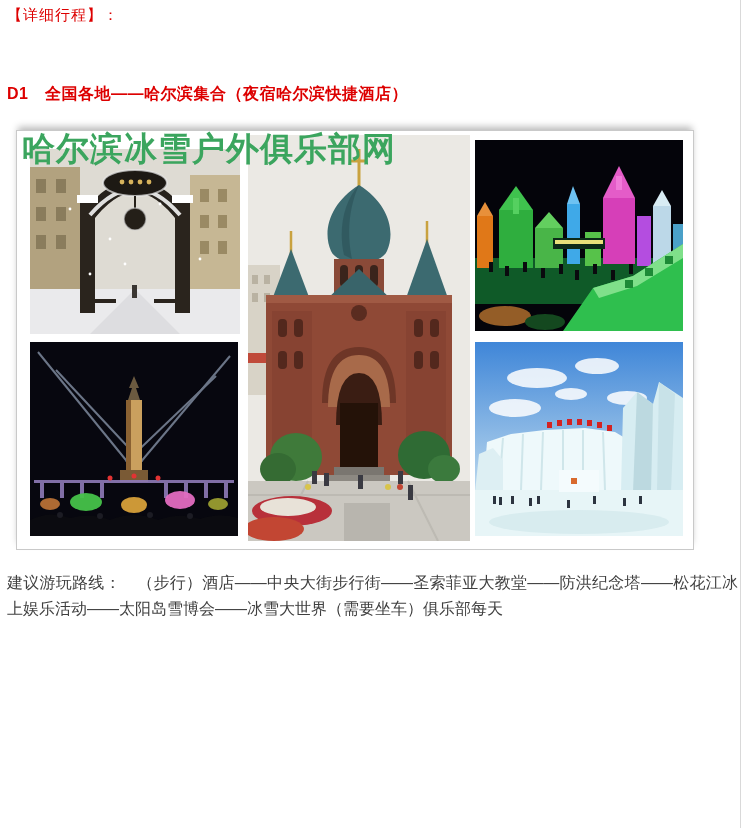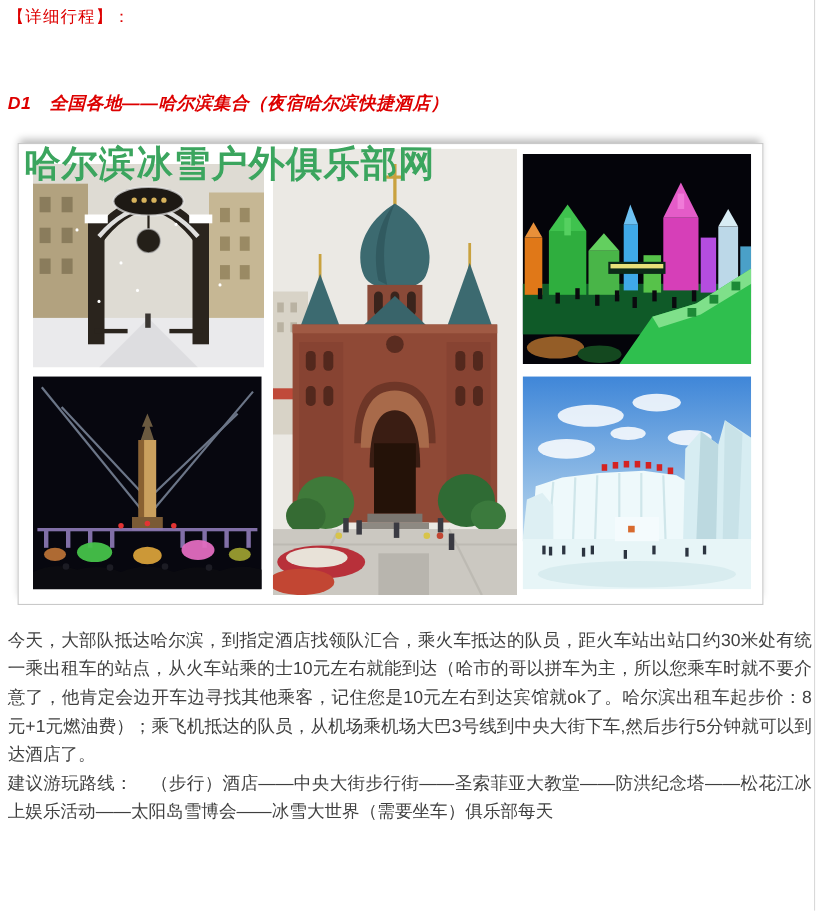--- a/index.html
+++ b/index.html
@@ -10,21 +10,21 @@
   }
   .page-edge{
     position:absolute;top:0;right:5px;width:1px;height:828px;background:#d9d9d9;
   }
   .section-title{
     position:absolute;left:7px;top:6px;
     font-size:15px;font-weight:normal;color:#dd0000;letter-spacing:1px;
   }
   .day-heading{
     position:absolute;left:7px;top:84px;
-    font-size:16px;font-weight:bold;color:#dd0000;letter-spacing:.5px;font-style:italic;
+    font-size:16px;font-weight:bold;color:#dd0000;letter-spacing:.5px;
   }
   .collage{
     position:absolute;left:16px;top:130px;width:676px;height:418px;
     background:#ffffff;border:1px solid #c9c9c9;
     box-shadow:0 -5px 7px -2px rgba(0,0,0,.28);
   }
   .photo{position:absolute;overflow:hidden;}
   .photo svg{display:block;width:100%;height:100%;}
   .ph-arch{left:13px;top:18px;width:210px;height:185px;}
   .ph-monument{left:13px;top:211px;width:208px;height:194px;}
@@ -310,15 +310,14 @@
         <rect x="118" y="154" width="3" height="8"></rect>
           <rect x="148" y="156" width="3" height="8"></rect>
           <rect x="164" y="154" width="3" height="8"></rect>
       </g>
     </svg>
   </div>
 
 </div>
 
 <div class="body-text">
-  <p>今天，大部队抵达哈尔滨，到指定酒店找领队汇合，乘火车抵达的队员，距火车站出站口约30米处有统一乘出租车的站点，从火车站乘的士10元左右就能到达（哈市的哥以拼车为主，所以您乘车时就不要介意了，他肯定会边开车边寻找其他乘客，记住您是10元左右到达宾馆就ok了。哈尔滨出租车起步价：8元+1元燃油费）；乘飞机抵达的队员，从机场乘机场大巴3号线到中央大街下车,然后步行5分钟就可以到达酒店了。</p>
   <p><span>建议游玩路线：　（步行）酒店——中央大街步行街——圣索菲亚大教堂——防洪纪念塔——松花江冰上娱乐活动——太阳岛雪博会——冰雪大世界（需要坐车）俱乐部每天</span></p>
 </div>
 
 </body></html>

